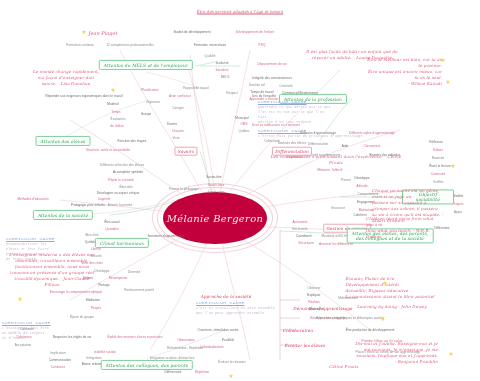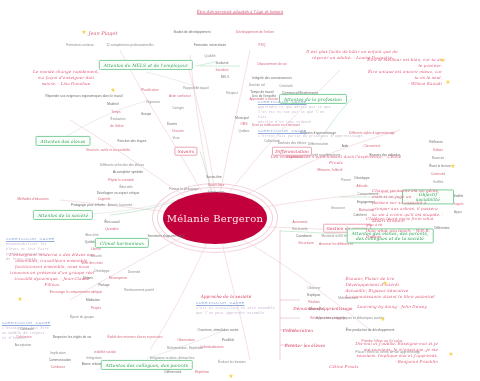--- a/index.html
+++ b/index.html
@@ -7,21 +7,21 @@
        font-family:"Liberation Sans",sans-serif;color:#c8102e;}
   .canvas{position:absolute;inset:0;}
   svg.links{position:absolute;left:0;top:0;width:480px;height:381px;overflow:visible;}
 
   .node{position:absolute;white-space:nowrap;transform:translate(-50%,-50%);}
 
   
   .central{position:absolute;left:215px;top:218px;width:104px;height:52px;
     transform:translate(-50%,-50%);border-radius:50%;background:#c2003c;
     display:flex;align-items:center;justify-content:center;}
-  .central span{font-family:"DejaVu Serif",serif;color:#ffe8ee;
+  .central span{font-family:"DejaVu Serif",serif;font-style:italic;color:#ffe8ee;
     font-size:10px;letter-spacing:.3px;}
   .halo{position:absolute;left:215px;top:218px;transform:translate(-50%,-50%);
     border-radius:50%;border:1px solid #f3cfd8;}
 
   
   .leaf{font-size:3.1px;color:#8a8a8a;letter-spacing:.05px;}
   .leaf.red{color:#d4687d;}
   .leaf.dark{color:#6b6b6b;}
 
   

